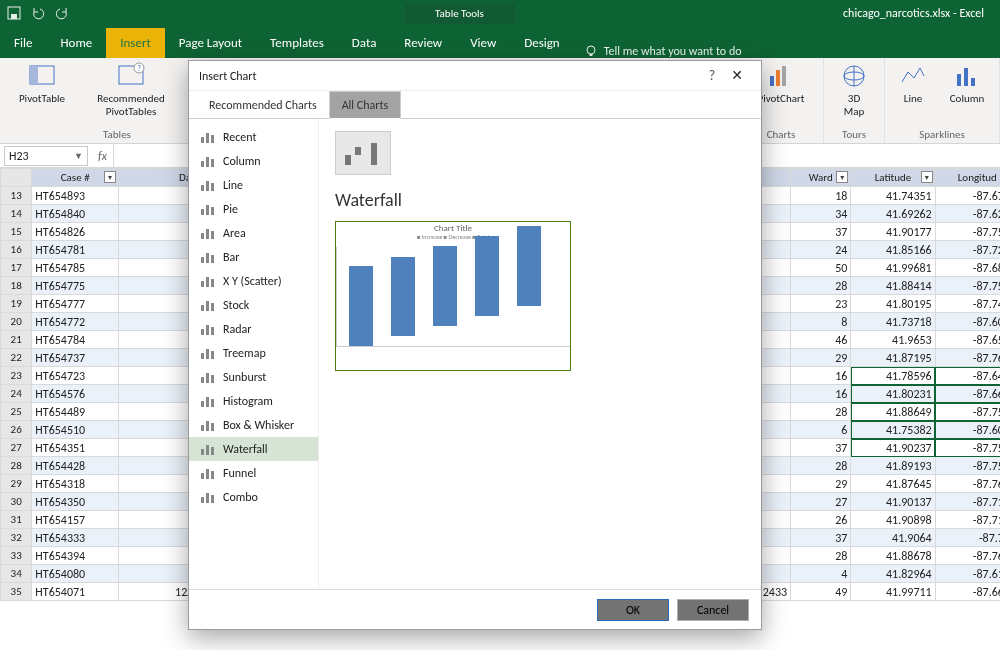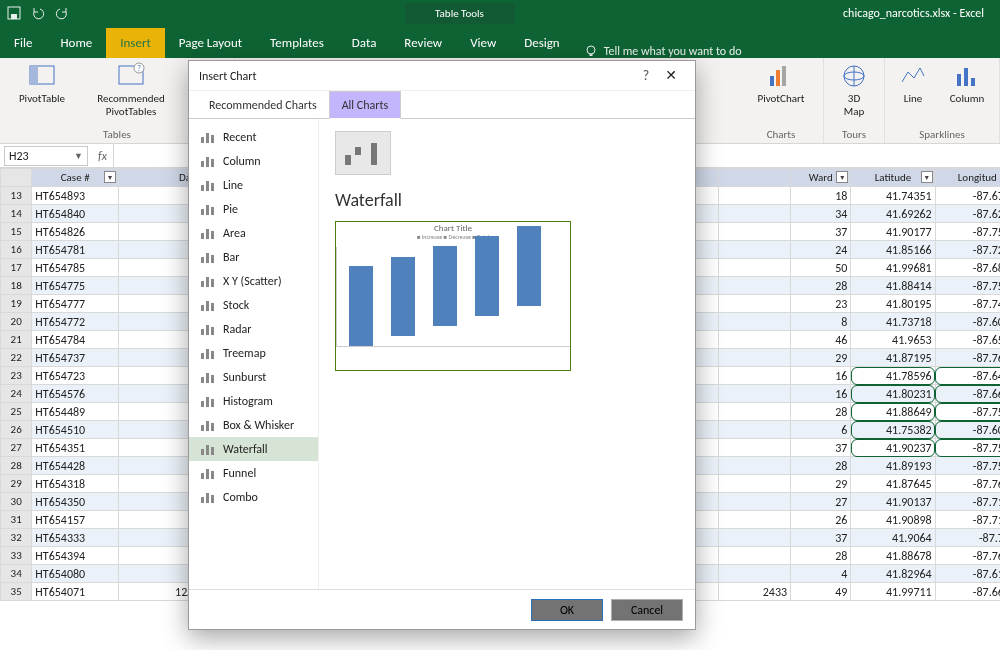--- a/index.html
+++ b/index.html
@@ -42,31 +42,31 @@
   table.grid { border-collapse:collapse; width: 1020px; table-layout:fixed; font-size:12px; }
   table.grid th, table.grid td { border:1px solid #d9d9d9; height:18px; padding:0 3px; white-space:nowrap; overflow:hidden; }
   table.grid th { background:#e6e6e6; font-weight:normal; font-size:11px; text-align:center; }
   .rowhead { width:26px; background:#e6e6e6; text-align:center; font-size:11px;}
   .colhdr { background:#d0d8e8 !important; font-size:12px; text-align:left; padding-left:4px; position:relative; }
   .colhdr .flt { position:absolute; right:2px; top:2px; width:12px; height:12px; border:1px solid #888; background:#fff; font-size:8px; line-height:10px; text-align:center; color:#444;}
   .stripe { background:#eaf1f8; }
   td.num { text-align:right; }
 
   
-  .hl { outline:1px solid #0e6334; outline-offset:-1px;border-radius:6px;}
+  .hl { outline:1px solid #0e6334; outline-offset:-1px;}
 
   
-  .dialog { position:absolute; top:60px; left:188px; width:508px; height:570px; background:#fff; border:1px solid #9b9b9b; box-shadow:0 8px 24px rgba(0,0,0,.35); display:flex; flex-direction:column;}
+  .dialog { position:absolute; top:60px; left:188px; width:574px; height:570px; background:#fff; border:1px solid #9b9b9b; box-shadow:0 8px 24px rgba(0,0,0,.35); display:flex; flex-direction:column;}
   .dialog .dtitle { height:30px; display:flex; align-items:center; padding:0 10px; font-size:12px; border-bottom:1px solid #eee;}
   .dialog .dtitle .sp{flex:1;}
   .dialog .dtitle .q{padding:0 8px;font-size:14px;color:#555;}
   .dialog .dtitle .x{padding:0 8px;font-size:14px;}
   .dialog .dtabs { height:28px; display:flex; align-items:flex-end; padding:0 8px; border-bottom:1px solid #ccc;}
   .dialog .dtab { padding:6px 12px; font-size:12px; color:#333; }
-  .dialog .dtab.active { border:1px solid #ccc; border-bottom:1px solid #fff; position:relative; top:1px; background:#c4b5fd;}
+  .dialog .dtab.active { border:1px solid #ccc; border-bottom:1px solid #fff; position:relative; top:1px; background:#a3a3a3;}
   .dialog .dbody { flex:1; display:flex; }
   .dialog .catlist { width:130px; border-right:1px solid #eee; padding:6px 0; }
   .catlist .cat { display:flex; align-items:center; gap:8px; padding:4px 10px; font-size:12px;}
   .catlist .cat.sel { background:#d6e4d6;}
   .catlist .cat .ci{width:16px;height:16px;color:#666;flex-shrink:0;display:flex;align-items:center;justify-content:center;}
   .dialog .dmain { flex:1; padding:12px 16px; }
   .dialog .dmain .thumbrow { display:flex; gap:8px; }
   .dialog .dmain .thumb { width:56px; height:44px; background:#e8e8e8; border:1px solid #ccc; display:flex; align-items:center; justify-content:center;}
   .dialog .dmain h3 { font-weight:normal; font-size:18px; color:#333; margin:14px 0 10px;}
   .dialog .preview { width:236px; height:150px; border:1px solid #4d7c0f; padding:0; }

